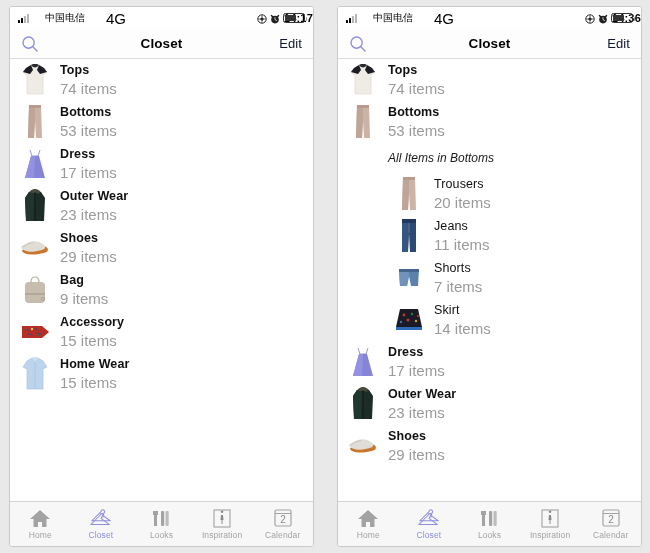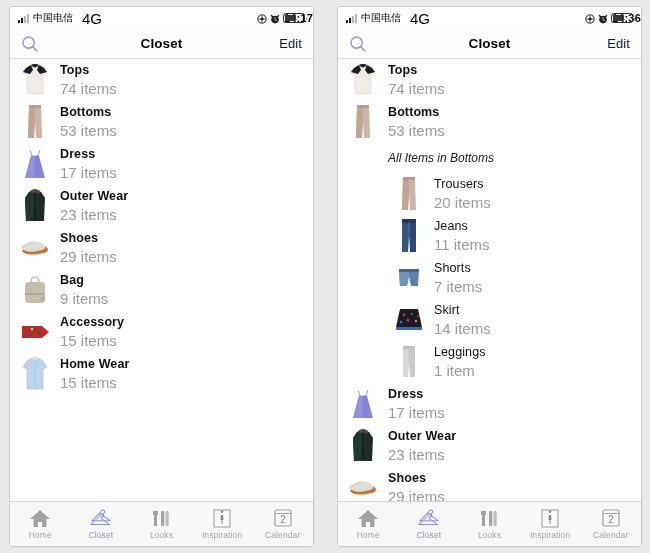--- a/index.html
+++ b/index.html
@@ -40,21 +40,21 @@
     align-items: center;
     padding: 0 8px;
     box-sizing: border-box;
     font-size: 10px;
     color: #000;
     position: relative;
   }
   .sb-left {
     display: flex;
     align-items: center;
-    gap: 4px;
+    gap: 16px;
   }
   .signal-bars {
     display: flex;
     align-items: flex-end;
     gap: 1px;
     height: 9px;
   }
   .signal-bars i {
     display: block;
     width: 2px;
@@ -566,33 +566,20 @@
               <circle cx="22" cy="13" r="1.2" fill="#d4a02a"></circle>
               <circle cx="7" cy="14" r="1.2" fill="#3f6fb5"></circle>
               <circle cx="24" cy="8" r="1.1" fill="#c2392b"></circle>
             </svg>
           </div>
           <div class="row-text">
             <span class="row-title">Skirt</span>
             <span class="row-sub">14 items</span>
           </div>
         </div>
-        <div class="row sub">
-          <div class="thumb">
-            <svg width="20" height="34" viewBox="0 0 20 34">
-              <path d="M4 1 L16 1 L16 32 L11 32 L10 14 L9 32 L4 32 Z" fill="#c9c9c9"></path>
-              <path d="M4 1 L10 1 L9.5 14 L9 32 L4 32 Z" fill="#d7d7d7"></path>
-              <path d="M4 1 L16 1 L16 4 L4 4 Z" fill="#bdbdbd"></path>
-            </svg>
-          </div>
-          <div class="row-text">
-            <span class="row-title">Leggings</span>
-            <span class="row-sub">1 item</span>
-          </div>
-        </div>
         <div class="row">
           <div class="thumb">
             <svg width="26" height="34" viewBox="0 0 26 34">
               <path d="M8 3 L10 9 L16 9 L18 3" fill="none" stroke="#8b8bd4" stroke-width="0.9"></path>
               <path d="M9 9 L17 9 L23 31 L3 31 Z" fill="#8585d8"></path>
               <path d="M9 9 L13 9 L12 31 L3 31 Z" fill="#9292e0"></path>
             </svg>
           </div>
           <div class="row-text">
             <span class="row-title">Dress</span>

